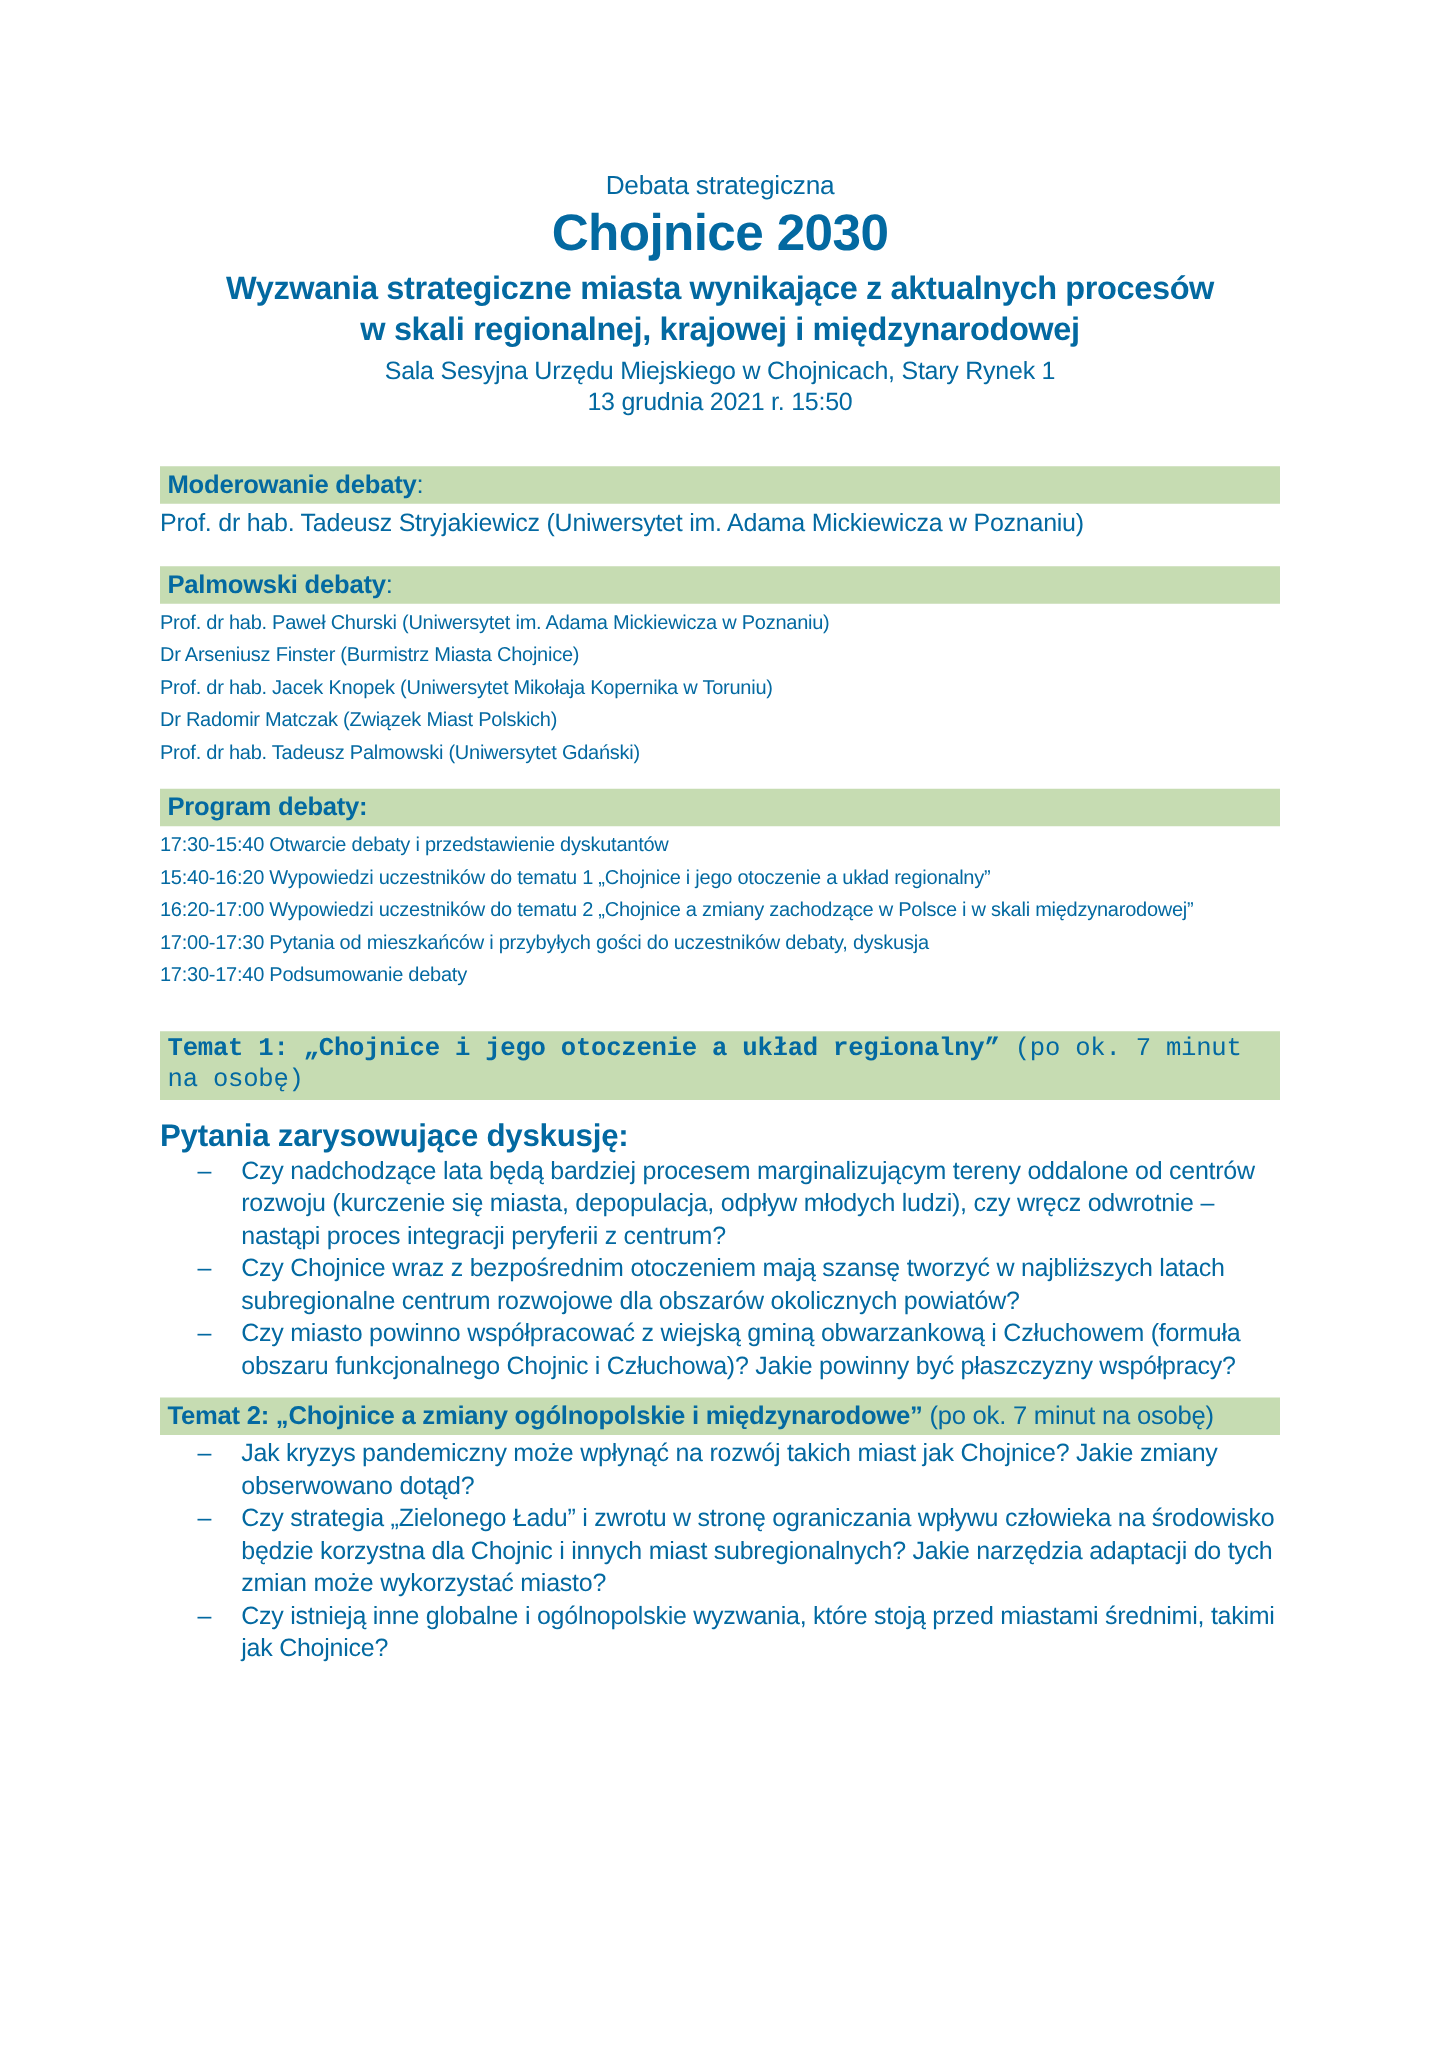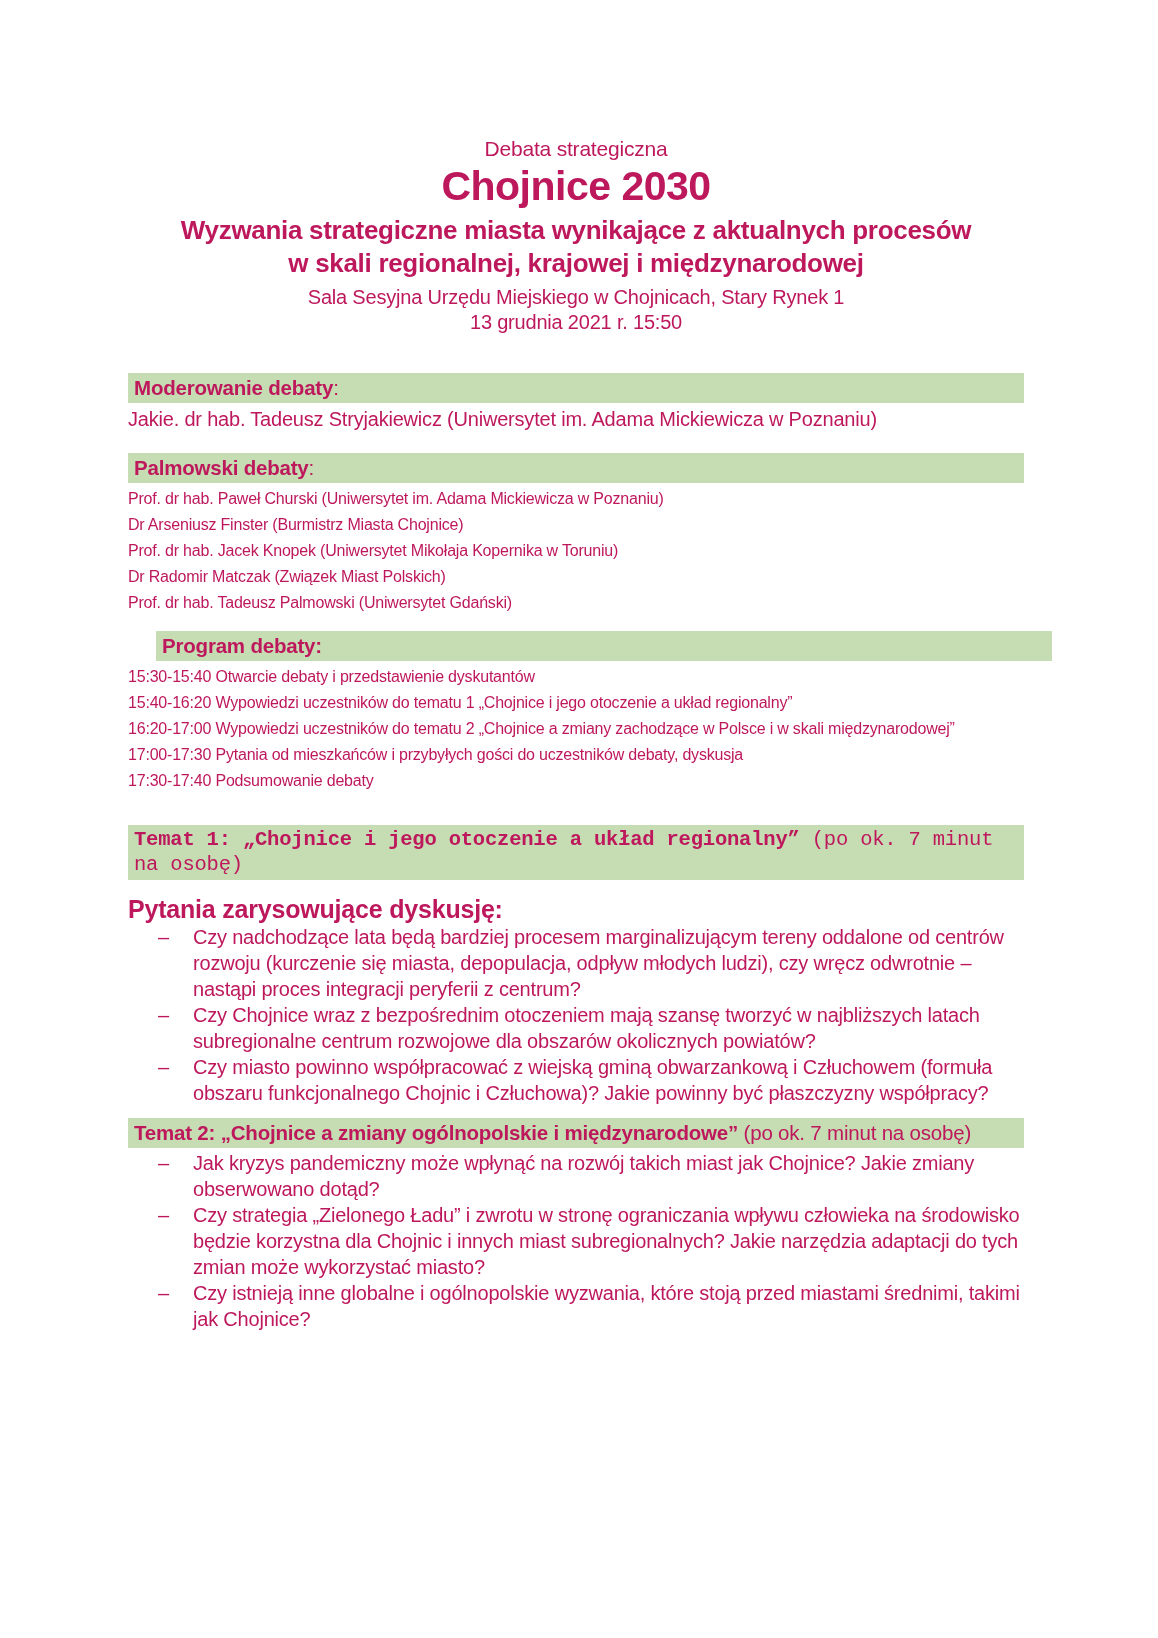--- a/index.html
+++ b/index.html
@@ -105,37 +105,37 @@
     line-height: 26px;
     letter-spacing: -0.2px;
     margin-top: 16px;
     font-weight: bold;
   }
   .topic-bullets { margin-top: 2px; }
 </style>
 </head>
 <body>
 
-<div class="page" style="color: #be185d;">
+<div class="page" style="color: #0369a1;">
   <div class="content">
 
     <div class="kicker">Debata strategiczna</div>
     <div class="title">Chojnice 2030</div>
     <div class="subtitle">
       <div>Wyzwania strategiczne miasta wynikające z aktualnych procesów</div>
       <div>w skali regionalnej, krajowej i międzynarodowej</div>
     </div>
     <div class="venue">Sala Sesyjna Urzędu Miejskiego w Chojnicach, Stary Rynek 1</div>
     <div class="datetime">13 grudnia 2021 r. 15:50</div>
 
     <div class="section section-moderation">
       <div class="hl-bar" style="background: rgb(198, 220, 178);">
         <span class="bold">Moderowanie debaty</span><span class="regular">:</span>
       </div>
-      <div class="body-text">Jakie. dr hab. Tadeusz Stryjakiewicz (Uniwersytet im. Adama Mickiewicza w Poznaniu)</div>
+      <div class="body-text">Prof. dr hab. Tadeusz Stryjakiewicz (Uniwersytet im. Adama Mickiewicza w Poznaniu)</div>
     </div>
 
     <div class="section section-participants">
       <div class="hl-bar" style="background: rgb(198, 220, 178);">
         <span class="bold">Palmowski debaty</span><span class="regular">:</span>
       </div>
       <ul class="plain-list">
 
           <li>Prof. dr hab. Paweł Churski (Uniwersytet im. Adama Mickiewicza w Poznaniu)</li>
 
@@ -143,26 +143,26 @@
 
           <li>Prof. dr hab. Jacek Knopek (Uniwersytet Mikołaja Kopernika w Toruniu)</li>
 
           <li>Dr Radomir Matczak (Związek Miast Polskich)</li>
 
           <li>Prof. dr hab. Tadeusz Palmowski (Uniwersytet Gdański)</li>
         </ul>
     </div>
 
     <div class="section section-program">
-      <div class="hl-bar" style="background: rgb(198, 220, 178); margin-left: 28px;">
+      <div class="hl-bar" style="background: rgb(198, 220, 178);">
         <span class="bold">Program debaty:</span>
       </div>
       <ul class="plain-list">
 
-          <li>15:30-15:40 Otwarcie debaty i przedstawienie dyskutantów</li>
+          <li>17:30-15:40 Otwarcie debaty i przedstawienie dyskutantów</li>
 
           <li>15:40-16:20 Wypowiedzi uczestników do tematu 1 „Chojnice i jego otoczenie a układ regionalny”</li>
 
           <li>16:20-17:00 Wypowiedzi uczestników do tematu 2 „Chojnice a zmiany zachodzące w Polsce i w skali międzynarodowej”</li>
 
           <li>17:00-17:30 Pytania od mieszkańców i przybyłych gości do uczestników debaty, dyskusja</li>
 
           <li>17:30-17:40 Podsumowanie debaty</li>
         </ul>
     </div>

